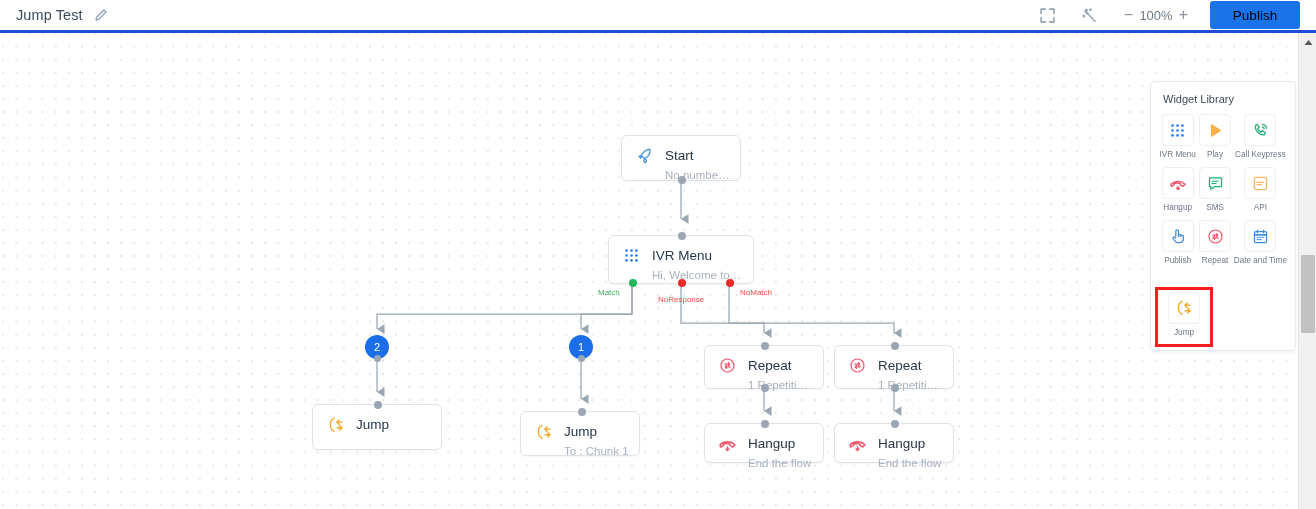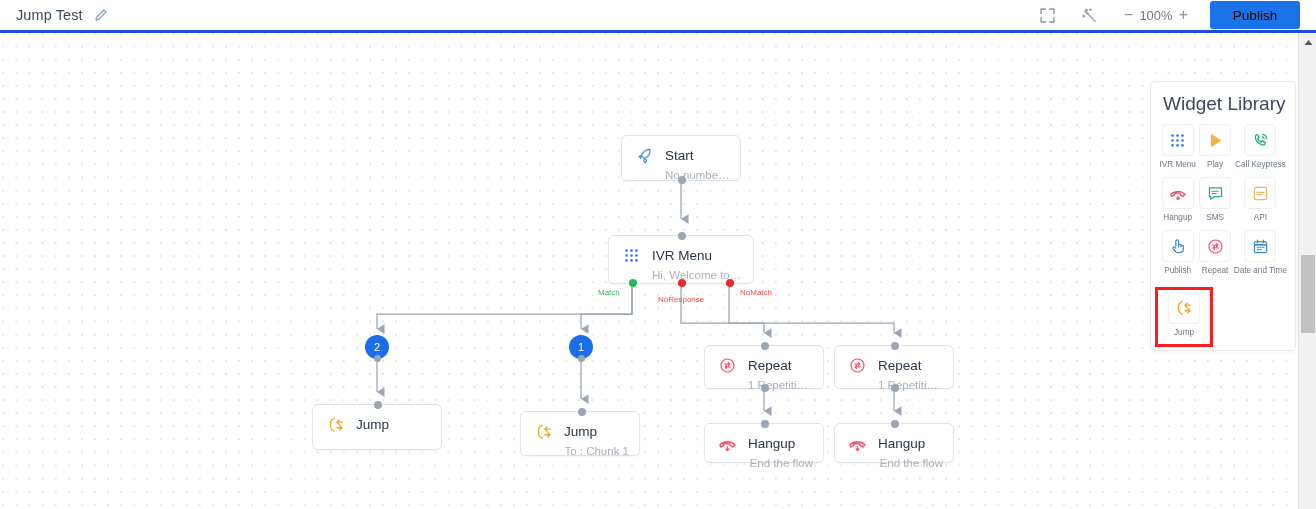--- a/index.html
+++ b/index.html
@@ -82,21 +82,20 @@
   }
   #edges { position: absolute; left: 0; top: 0; width: 1298px; height: 476px; }
 
   
   .node {
     position: absolute;
     background: #ffffff;
     border: 1px solid #dfe3e8;
     border-radius: 6px;
     box-shadow: 0 1px 2px rgba(40,55,75,.045);
-    text-align: right;
   }
   .node-head {
     display: flex; align-items: center;
     padding: 9px 10px 2px 12px;
   }
   .node-ico {
     width: 21px; height: 21px;
     flex: 0 0 21px;
     display: inline-flex; align-items: center; justify-content: center;
     margin-right: 10px;
@@ -147,21 +146,21 @@
   #widget-library {
     position: absolute;
     left: 1150px; top: 48px;
     width: 146px; height: 270px;
     background: #ffffff;
     border: 1px solid #e6e9ed;
     border-radius: 5px;
     box-shadow: 0 1px 4px rgba(40,55,75,.07);
   }
   #wl-title {
-    font-size: 19px;
+    font-size: 11px;
     color: #3e4a59;
     padding: 11px 0 9px 12px;
   }
   #wl-grid {
     display: grid;
     grid-template-columns: repeat(3, 1fr);
     row-gap: 2px;
     padding: 0 8px;
   }
   .wl-item {

